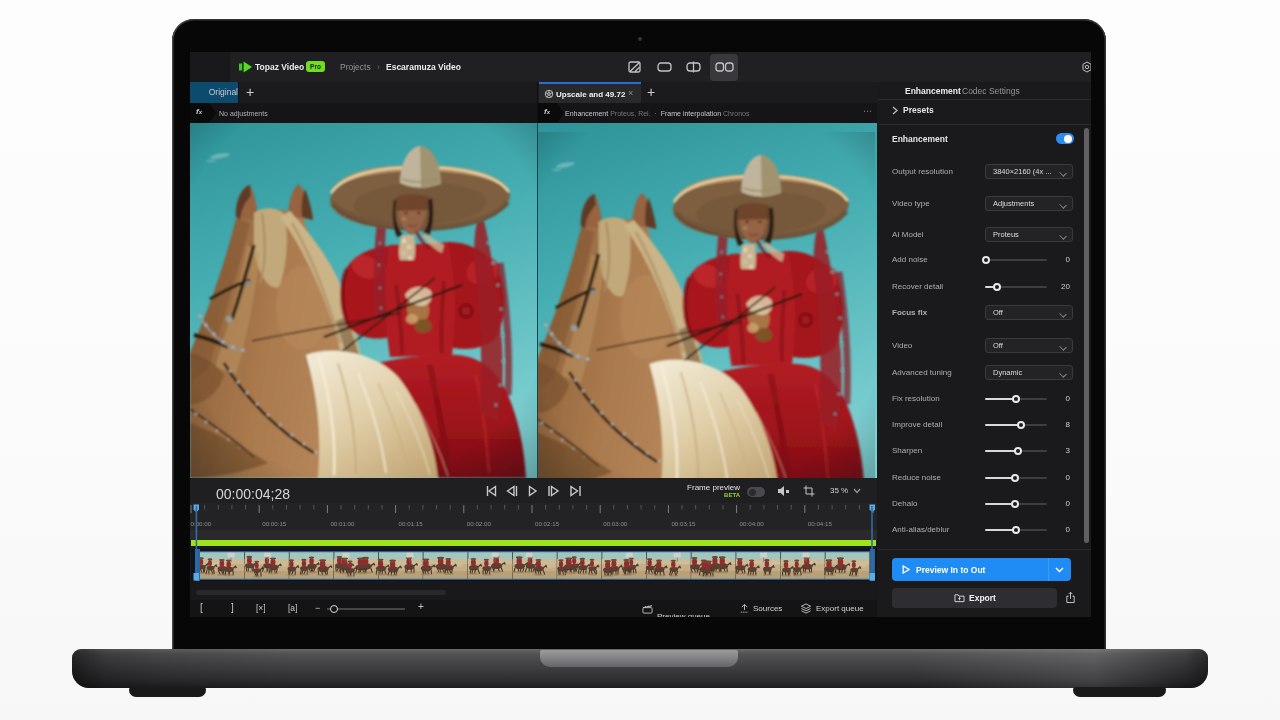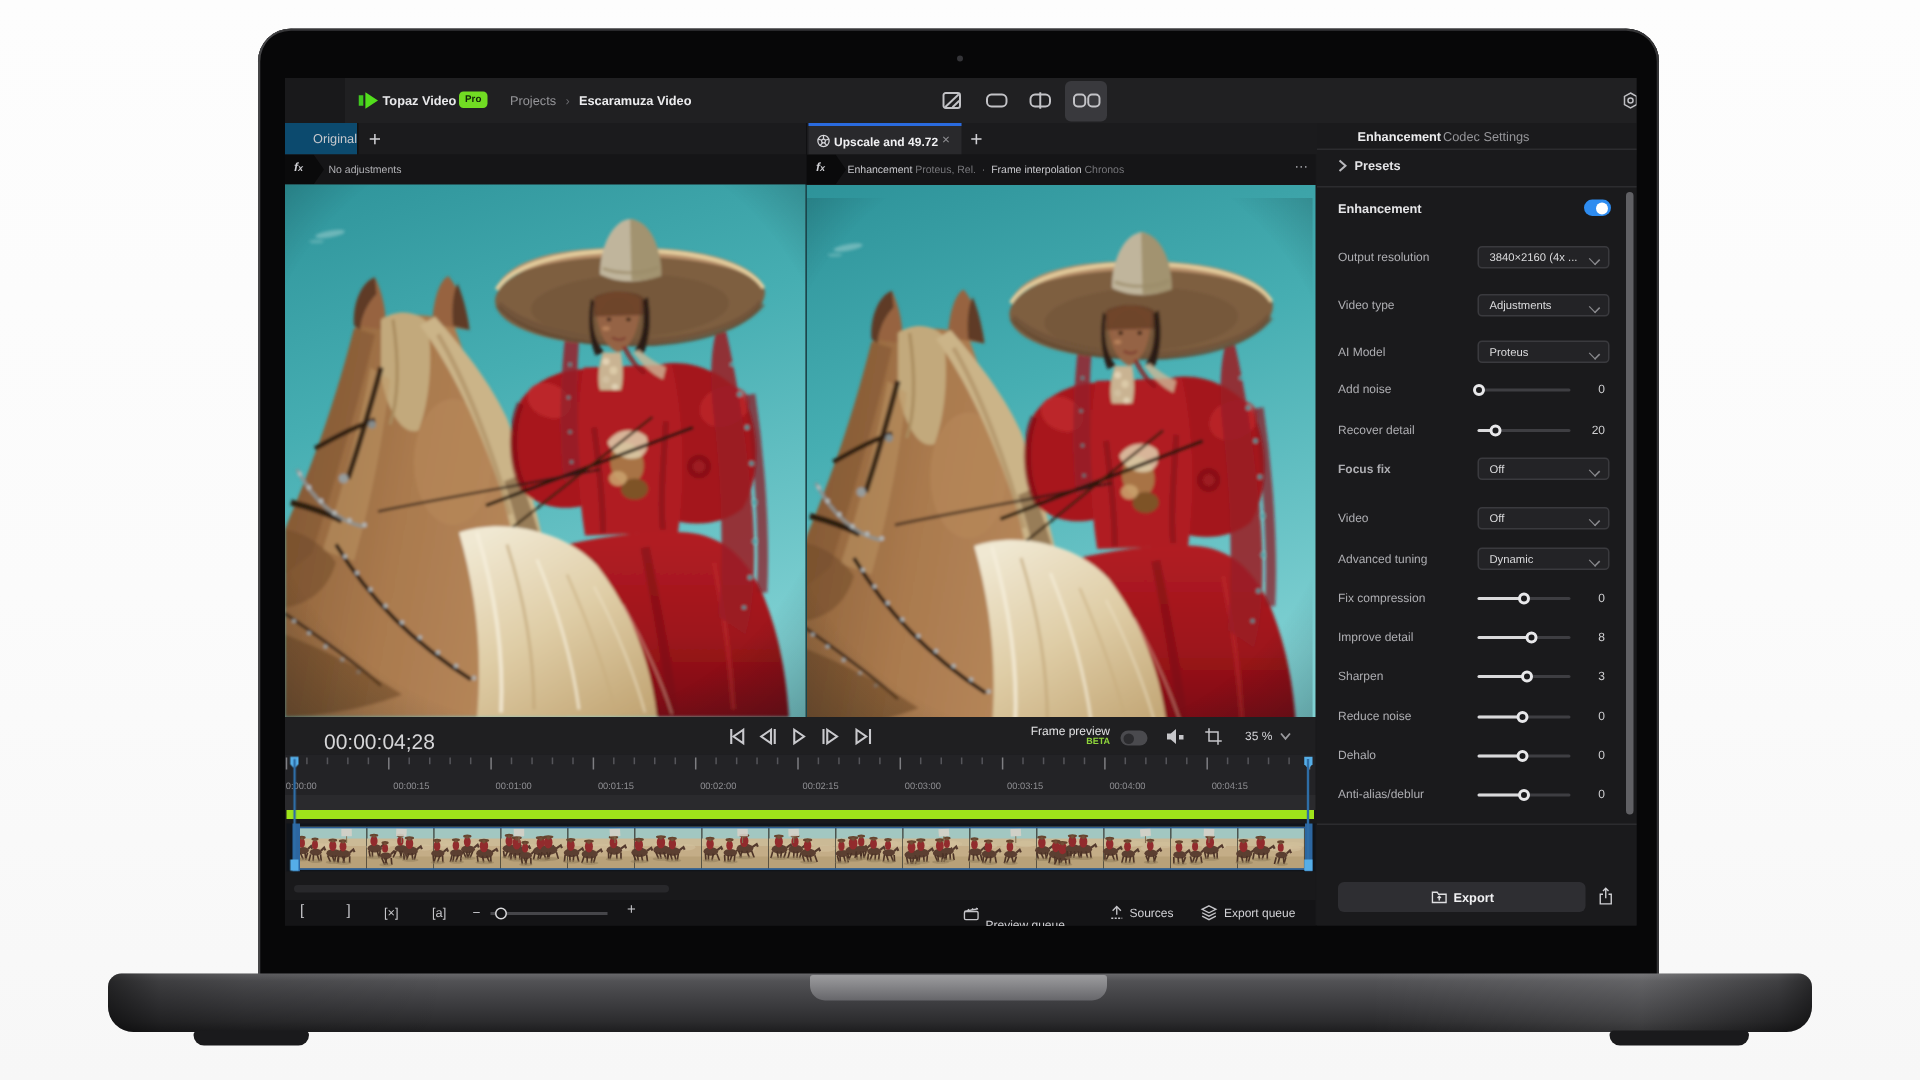--- a/index.html
+++ b/index.html
@@ -1336,21 +1336,21 @@
         <div class="sl-fill" style="width:12px"></div>
         <div class="sl-knob" style="left:8px"></div>
       </div>
       <span class="abs sl-val" style="top:200px">20</span>
       <span class="abs" style="left:14px;top:226px;font-size:8px;color:#aeaeb2;font-weight:700">Focus fix</span>
       <div class="abs dd" style="top:223px">Off</div>
       <span class="abs" style="left:14px;top:259px;font-size:8px;color:#aeaeb2;font-weight:400">Video</span>
       <div class="abs dd" style="top:256px">Off</div>
       <span class="abs" style="left:14px;top:286px;font-size:8px;color:#aeaeb2;font-weight:400">Advanced tuning</span>
       <div class="abs dd" style="top:283px">Dynamic</div>
-      <span class="abs" style="left:14px;top:312px;font-size:8px;color:#aeaeb2;font-weight:400">Fix compression</span>
+      <span class="abs" style="left:14px;top:312px;font-size:8px;color:#aeaeb2;font-weight:400">Fix resolution</span>
       <div class="abs sl-track" style="top:316px">
         <div class="sl-fill" style="width:31px"></div>
         <div class="sl-knob" style="left:27px"></div>
       </div>
       <span class="abs sl-val" style="top:312px">0</span>
       <span class="abs" style="left:14px;top:338px;font-size:8px;color:#aeaeb2;font-weight:400">Improve detail</span>
       <div class="abs sl-track" style="top:342px">
         <div class="sl-fill" style="width:36px"></div>
         <div class="sl-knob" style="left:32px"></div>
       </div>
@@ -1373,20 +1373,30 @@
         <div class="sl-knob" style="left:26px"></div>
       </div>
       <span class="abs sl-val" style="top:417px">0</span>
       <span class="abs" style="left:14px;top:443px;font-size:8px;color:#aeaeb2;font-weight:400">Anti-alias/deblur</span>
       <div class="abs sl-track" style="top:447px">
         <div class="sl-fill" style="width:31px"></div>
         <div class="sl-knob" style="left:27px"></div>
       </div>
       <span class="abs sl-val" style="top:443px">0</span>
       <div class="abs" style="left:0;top:467px;width:213px;height:1px;background:#2c2c2f"></div>
+      <div class="abs" style="left:14px;top:476px;width:179px;height:23px;border-radius:4px;background:#1f8bf5">
+        <svg class="abs" style="left:10px;top:7px" width="8" height="9" viewBox="0 0 8 9" fill="none" stroke="#fff" stroke-width="1.3">
+          <path d="M1.2,1 L7,4.5 L1.2,8 Z"></path>
+        </svg>
+        <span class="abs" style="left:24px;top:7px;font-size:8.5px;font-weight:700;color:#fff">Preview In to Out</span>
+        <div class="abs" style="left:156px;top:0;width:1px;height:23px;background:#3e9df7"></div>
+        <svg class="abs" style="left:163px;top:9px" width="9" height="6" viewBox="0 0 9 6" fill="none" stroke="#fff" stroke-width="1.4">
+          <path d="M1,1 L4.5,4.5 L8,1"></path>
+        </svg>
+      </div>
       <div class="abs" style="left:14px;top:506px;width:165px;height:20px;border-radius:4px;background:#2e2e32">
         <svg class="abs" style="left:62px;top:5px" width="11" height="10" viewBox="0 0 24 22" fill="none" stroke="#e0e0e2" stroke-width="2">
           <path d="M2 4 L9 4 L11 7 L22 7 L22 19 L2 19 Z"></path>
           <path d="M12 16 L12 10 M9.5 12.5 L12 10 L14.5 12.5"></path>
         </svg>
         <span class="abs" style="left:77px;top:5px;font-size:8.5px;font-weight:700;color:#f0f0f2">Export</span>
       </div>
       <svg class="abs" style="left:187px;top:509px" width="11" height="13" viewBox="0 0 24 26" fill="none" stroke="#d0d0d4" stroke-width="2">
         <path d="M8 10 L4 10 L4 24 L20 24 L20 10 L16 10"></path>
         <path d="M12 16 L12 2 M8 5.5 L12 1.5 L16 5.5"></path>

